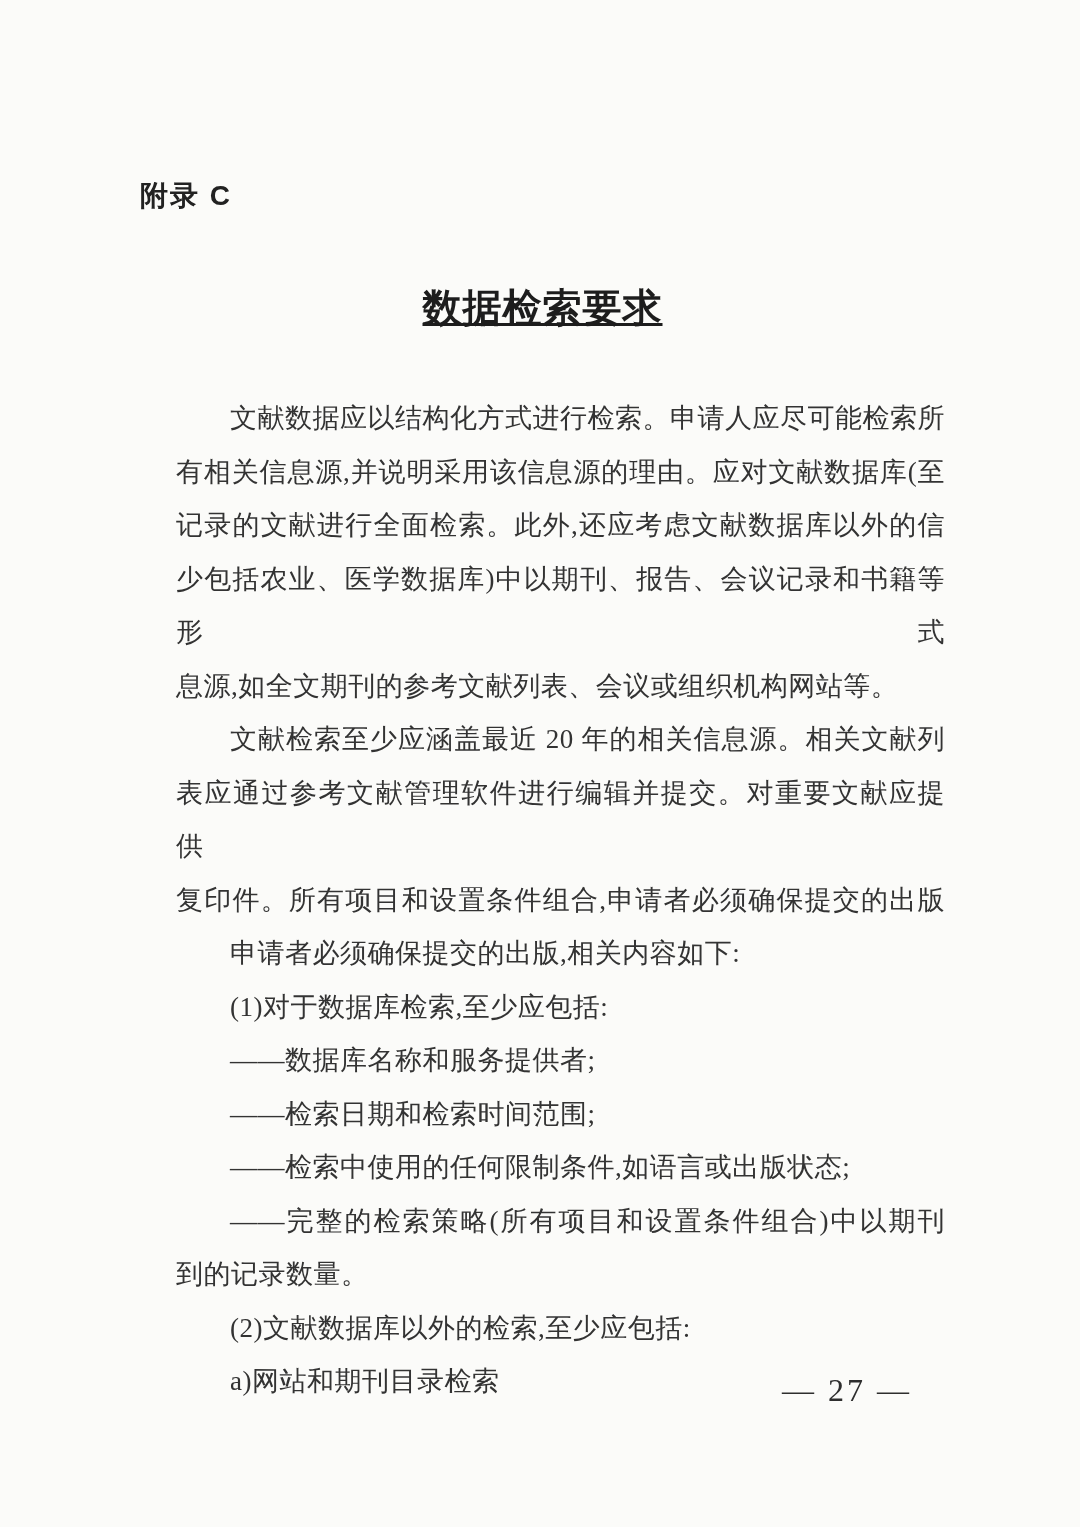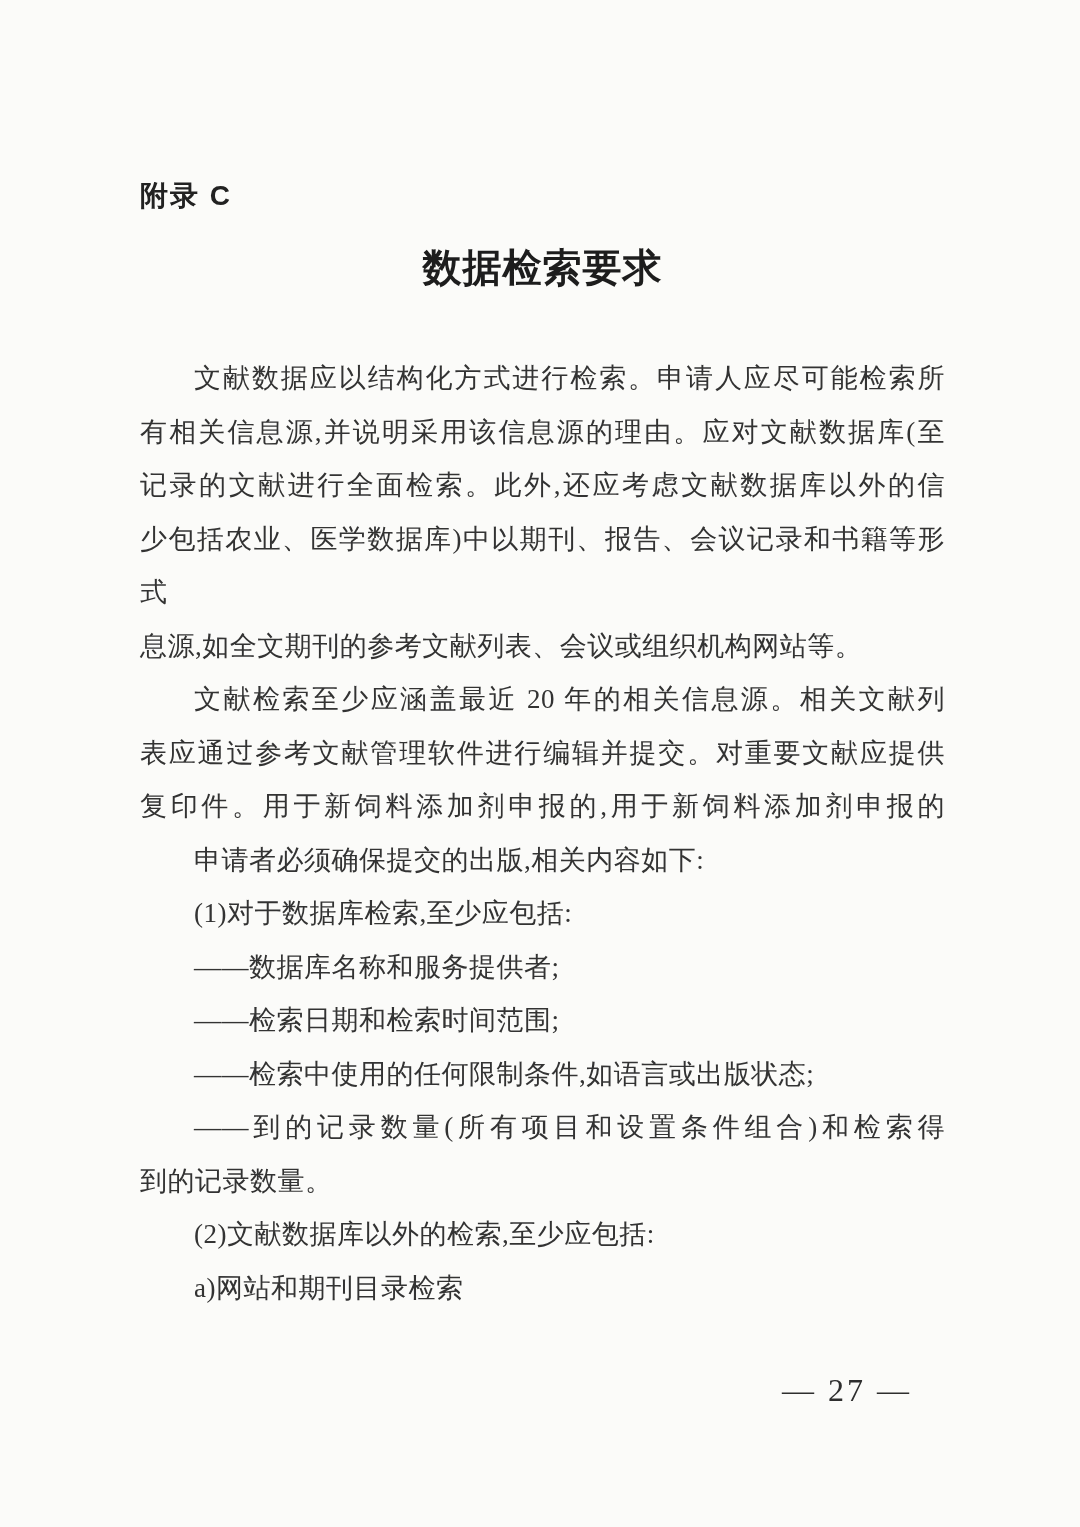--- a/index.html
+++ b/index.html
@@ -21,39 +21,41 @@
   }
   .appendix {
     font-family: "Liberation Sans", "DejaVu Sans", sans-serif;
     font-weight: 700;
     font-size: 28px;
     line-height: 32px;
     color: #222;
     letter-spacing: 2px;
   }
   .doc-title {
-    margin: 34px 0 0 0;
+    margin: 74px 0 0 0;
     text-align: center;
     font-size: 39px;
     font-weight: 700;
     line-height: 44px;
     color: #1d1d1d;
     letter-spacing: 1px;
+    text-decoration: underline;
   }
   .body-text {
     margin-top: 62px;
     font-size: 27px;
     color: #333;
   }
   .para { margin: 0; padding: 0; }
   .line {
     line-height: 53.5px;
     text-align: justify;
     text-justify: inter-character;
     letter-spacing: 0.5px;
+    margin-left: 36px;
   }
   .line.first { text-indent: 2em; }
   .line.jl {
     text-align-last: justify;
     -moz-text-align-last: justify;
   }
   .page-number {
     position: absolute;
     right: 168px;
     top: 1372px;
@@ -77,21 +79,21 @@
       <div class="line first jl">文献数据应以结构化方式进行检索。申请人应尽可能检索所</div>
       <div class="line jl">有相关信息源,并说明采用该信息源的理由。应对文献数据库(至</div>
       <div class="line jl">记录的文献进行全面检索。此外,还应考虑文献数据库以外的信</div>
       <div class="line jl">少包括农业、医学数据库)中以期刊、报告、会议记录和书籍等形式</div>
       <div class="line">息源,如全文期刊的参考文献列表、会议或组织机构网站等。</div>
     </div>
 
     <div class="para">
       <div class="line first jl">文献检索至少应涵盖最近 20 年的相关信息源。相关文献列</div>
       <div class="line jl">表应通过参考文献管理软件进行编辑并提交。对重要文献应提供</div>
-      <div class="line jl">复印件。用于新饲料添加剂申报的,用于新饲料添加剂申报的</div>
+      <div class="line jl">复印件。所有项目和设置条件组合,申请者必须确保提交的出版</div>
     </div>
 
     <div class="para">
       <div class="line first">申请者必须确保提交的出版,相关内容如下:</div>
     </div>
 
     <div class="para">
       <div class="line first">(1)对于数据库检索,至少应包括:</div>
     </div>
 
@@ -101,21 +103,21 @@
 
     <div class="para">
       <div class="line first">——检索日期和检索时间范围;</div>
     </div>
 
     <div class="para">
       <div class="line first">——检索中使用的任何限制条件,如语言或出版状态;</div>
     </div>
 
     <div class="para">
-      <div class="line first jl">——到的记录数量(所有项目和设置条件组合)和检索得</div>
+      <div class="line first jl">——完整的检索策略(所有项目和设置条件组合)中以期刊</div>
       <div class="line">到的记录数量。</div>
     </div>
 
     <div class="para">
       <div class="line first">(2)文献数据库以外的检索,至少应包括:</div>
     </div>
 
     <div class="para">
       <div class="line first">a)网站和期刊目录检索</div>
     </div>

